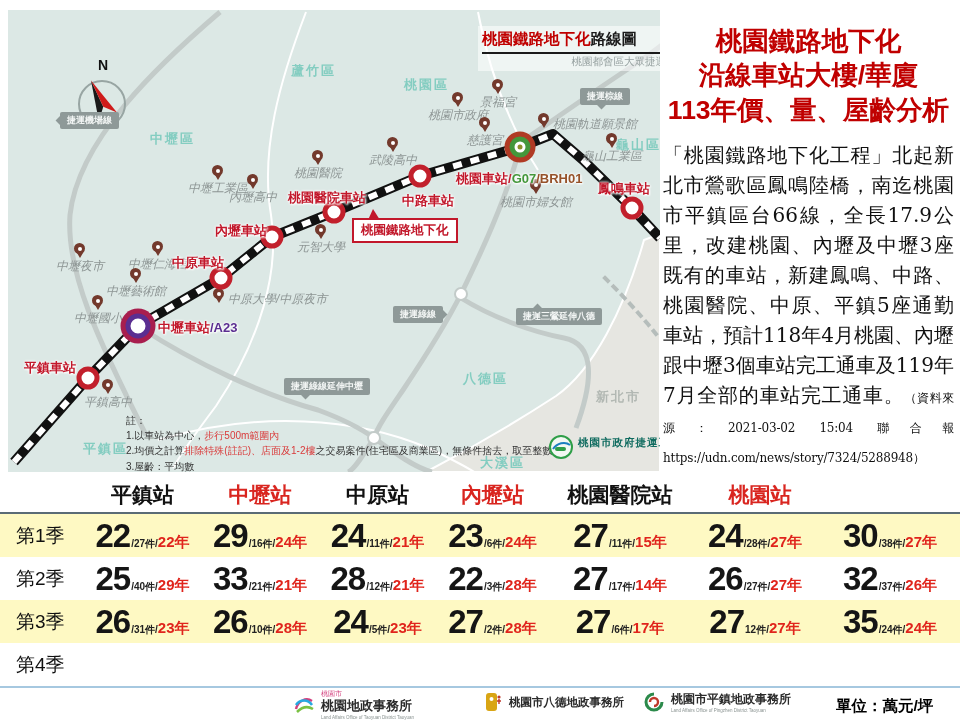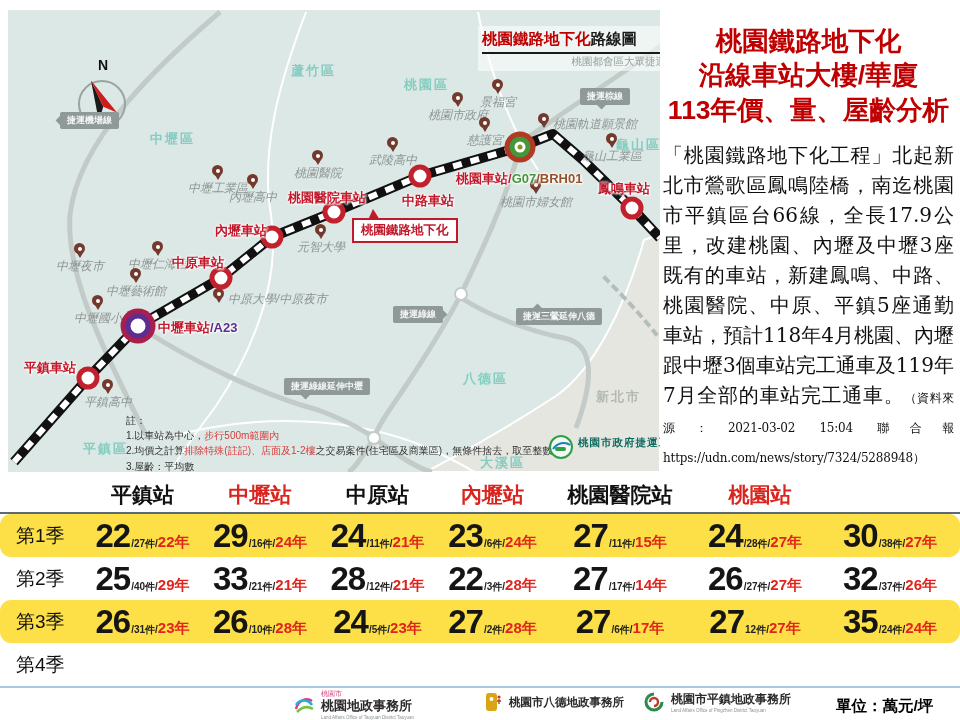--- a/index.html
+++ b/index.html
@@ -50,21 +50,21 @@
   .panel-body{margin-top:13px;font-family:"DejaVu Serif","Liberation Serif",serif;font-size:20px;
               line-height:1.5;color:#101010;text-align:justify;}
   .panel-src{font-size:12px;letter-spacing:-0.2px;}
 
   
   .table{position:absolute;left:0;top:478px;width:960px;}
   .t-header{display:flex;height:34px;align-items:center;border-bottom:2px solid #5a6b75;}
   .h-label{font-size:21px;font-weight:700;color:#111;text-align:center;}
   .h-red{color:#d9251f;}
   .t-row{display:flex;height:43px;align-items:center;}
-  .t-row.blue{background:#fde047;border-radius:11px;}
+  .t-row.blue{background:#fef9c3;}
   .q-label{font-size:19px;color:#111;padding-left:16px;box-sizing:border-box;}
   .val{display:flex;align-items:baseline;justify-content:center;}
   .val .big{font-size:33px;font-weight:700;color:#151515;letter-spacing:-1px;}
   .val .mid{font-size:10px;font-weight:600;color:#222;margin-left:1px;}
   .val .age{font-size:15px;font-weight:600;color:#e0241c;}
   .t-sep{height:2px;background:#a6c8e0;}
 
   
   .footer{position:absolute;left:0;top:688px;width:960px;height:32px;}
   .logo{position:absolute;display:flex;align-items:center;gap:5px;}

